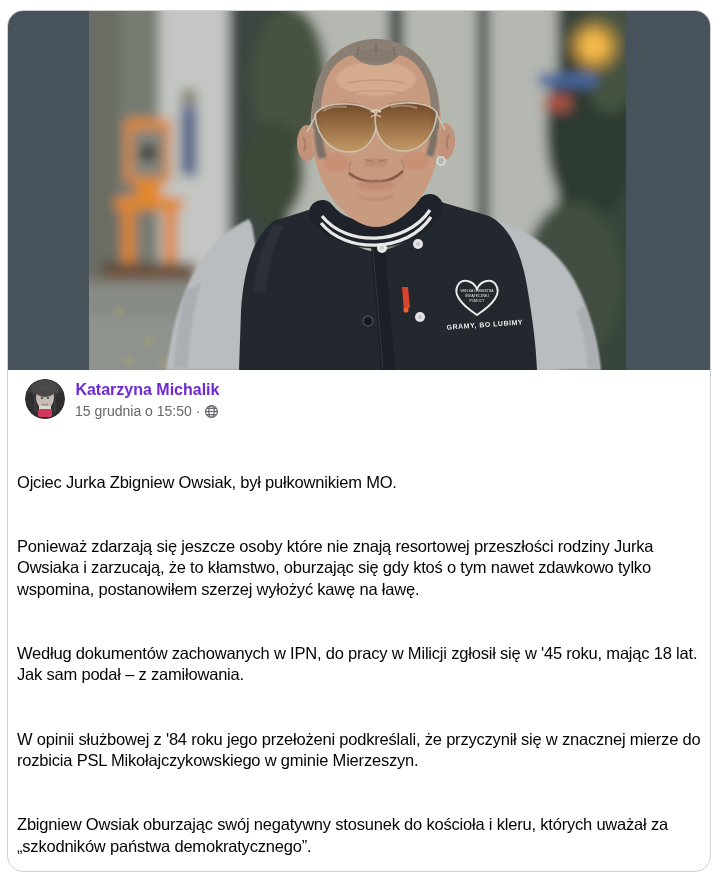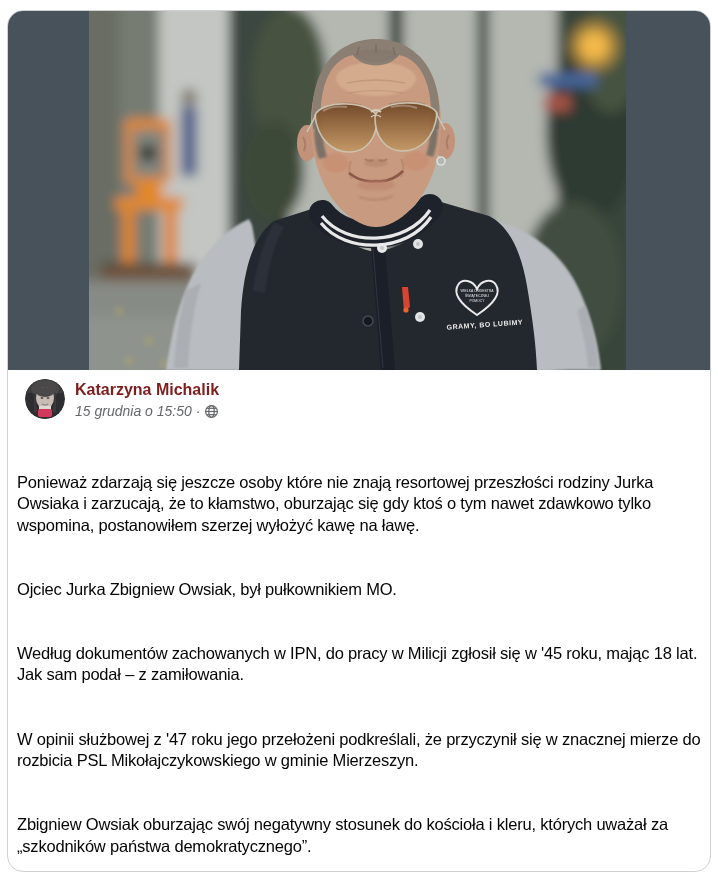--- a/index.html
+++ b/index.html
@@ -17,24 +17,24 @@
     border-radius:15px 15px 0 0;overflow:hidden;cursor:pointer;
   }
   .photo-svg{position:absolute;left:81px;top:0;width:537px;height:359px;display:block;}
   .post-header{display:flex;align-items:flex-start;gap:10px;padding:9px 16px 0 17px;}
   .avatar{
     width:40px;height:40px;border-radius:50%;overflow:hidden;flex:0 0 auto;cursor:pointer;
     box-shadow:0 0 0 1px rgba(0,0,0,.08) inset;
   }
   .avatar svg{display:block;width:40px;height:40px;}
   .header-text{display:flex;flex-direction:column;padding-top:1px;}
-  .author{font-size:16px;line-height:20px;font-weight:700;color:#7f1d1d;cursor:pointer;}
+  .author{font-size:16px;line-height:20px;font-weight:700;color:#6d28d9;cursor:pointer;text-align:right;}
   .meta{display:flex;align-items:center;gap:4px;margin-top:2px;
         font-size:14px;line-height:18px;color:#65676b;}
-  .meta .timestamp{cursor:pointer;font-style:italic;}
+  .meta .timestamp{cursor:pointer;}
   .meta .dot{color:#65676b;}
   .globe{display:inline-flex;align-items:center;}
   .globe svg{display:block;}
   .post-text{
     padding:9px 6px 0 9px;
     font-size:16.5px;line-height:21.4px;letter-spacing:-0.2px;
     color:#050505;white-space:pre-wrap;word-wrap:break-word;
   }
   .post-text p{margin:0;}
 </style>
@@ -224,24 +224,24 @@
               <path d="M3 4.6 H13"></path>
               <path d="M3 11.4 H13"></path>
             </g>
           </svg>
         </span>
       </div>
     </div>
   </header>
 
   <div class="post-text">
+    <p>Ojciec Jurka Zbigniew Owsiak, był pułkownikiem MO.</p>
     <p>Ponieważ zdarzają się jeszcze osoby które nie znają resortowej przeszłości rodziny Jurka Owsiaka i zarzucają, że to kłamstwo, oburzając się gdy ktoś o tym nawet zdawkowo tylko wspomina, postanowiłem szerzej wyłożyć kawę na ławę.</p>
-    <p>Ojciec Jurka Zbigniew Owsiak, był pułkownikiem MO.</p>
     <p>Według dokumentów zachowanych w IPN, do pracy w Milicji zgłosił się w '45 roku, mając 18 lat. Jak sam podał – z zamiłowania.</p>
-    <p>W opinii służbowej z '47 roku jego przełożeni podkreślali, że przyczynił się w znacznej mierze do rozbicia PSL Mikołajczykowskiego w gminie Mierzeszyn.</p>
+    <p>W opinii służbowej z '84 roku jego przełożeni podkreślali, że przyczynił się w znacznej mierze do rozbicia PSL Mikołajczykowskiego w gminie Mierzeszyn.</p>
     <p>Zbigniew Owsiak oburzając swój negatywny stosunek do kościoła i kleru, których uważał za „szkodników państwa demokratycznego”.</p>
     
     
     
     
     
     
   </div>
 
 </article>

